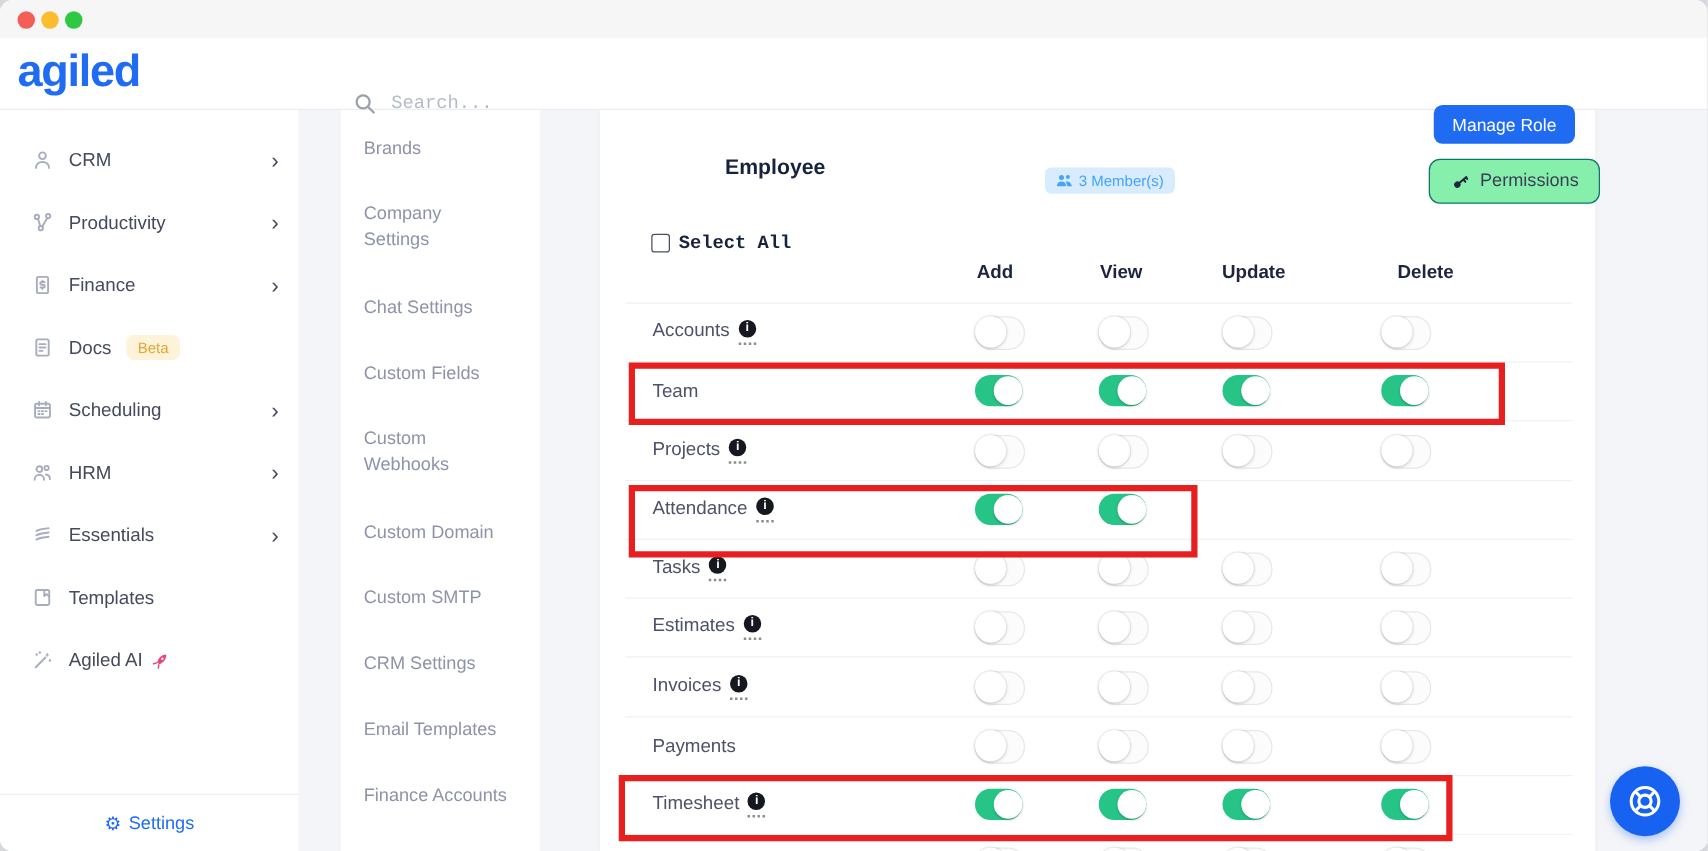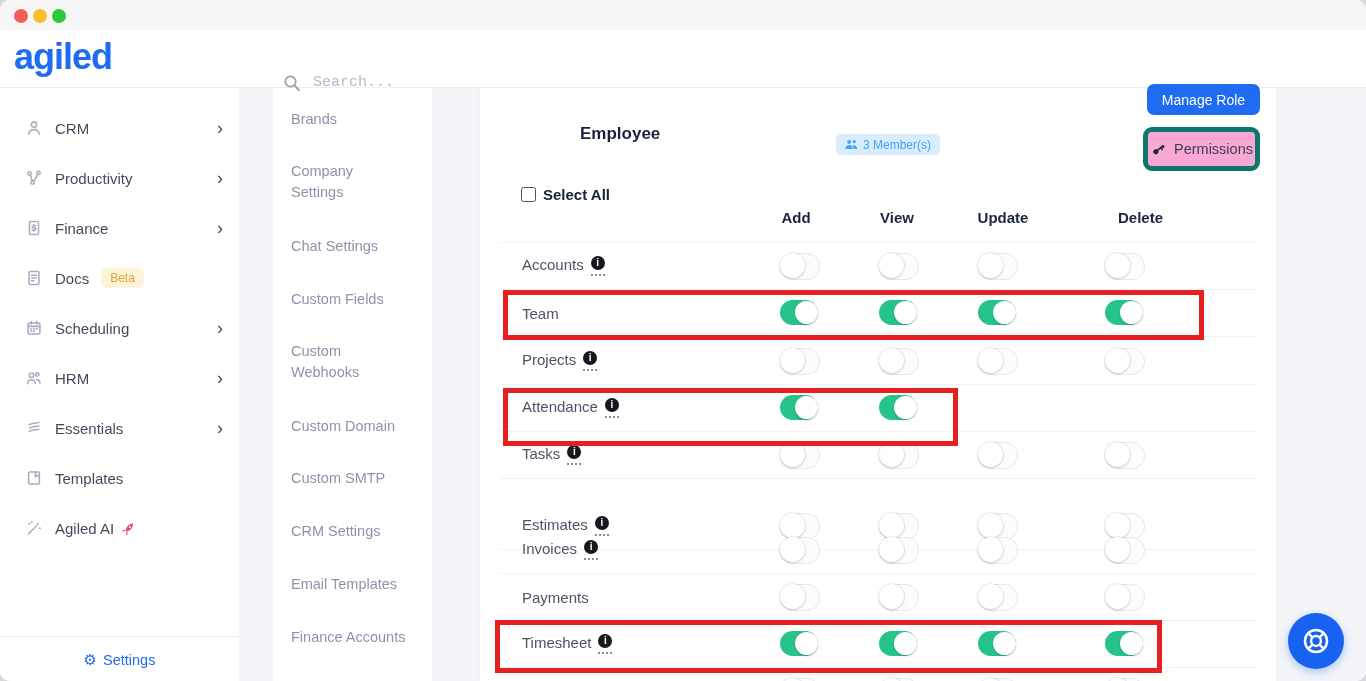--- a/index.html
+++ b/index.html
@@ -45,22 +45,22 @@
   .gutter{position:absolute;left:239px;top:87px;width:34px;height:594px;background:#f4f5f8;}
   .submenu{position:absolute;left:273px;top:87px;width:159px;height:594px;background:#fff;}
   .sub-item{position:absolute;left:18px;width:118px;font-size:14.5px;color:#8d93a8;line-height:21px;cursor:pointer;white-space:pre-line;margin-top:12px;}
 
   
   .mainbg{position:absolute;left:432px;top:87px;width:934px;height:594px;background:#f4f5f8;}
   .card{position:absolute;left:480px;top:87px;width:796px;height:594px;background:#fff;box-shadow:0 0 6px rgba(0,0,0,.04);}
   .pagetitle{position:absolute;left:580px;top:124px;font-size:17px;font-weight:700;color:#17223b;z-index:2;}
   .members{position:absolute;left:836px;top:134px;height:21px;background:#d8ecfe;border-radius:5px;display:flex;align-items:center;padding:0 9px;gap:5px;font-size:12px;color:#43a4f9;z-index:2;}
   .managerole{position:absolute;left:1147px;top:84px;width:113px;height:31px;background:#1f6bf2;color:#fff;font-size:14px;border:none;border-radius:7px;cursor:pointer;z-index:7;font-family:inherit;}
-  .permissions{position:absolute;left:1143px;top:127px;height:34px;background:#f9a8d4;border:5px solid #0f766e;border-radius:9px;display:flex;align-items:center;gap:7px;padding:0 2px;font-size:14.5px;color:#3a3f55;cursor:pointer;z-index:2;box-shadow:0 1px 2px rgba(0,0,0,.03);}
-  .selectall{position:absolute;left:521px;top:186px;display:flex;align-items:center;gap:7px;z-index:2;}
+  .permissions{position:absolute;left:1143px;top:127px;height:34px;background:#86efac;border:1px solid #0f766e;border-radius:9px;display:flex;align-items:center;gap:7px;padding:0 16px;font-size:14.5px;color:#3a3f55;cursor:pointer;z-index:2;box-shadow:0 1px 2px rgba(0,0,0,.03);}
+  .selectall{position:absolute;left:521px;top:186px;display:flex;align-items:center;gap:7px;z-index:2;font-family:Liberation Mono, monospace;}
   .cbx{width:13px;height:13px;border:1.5px solid #4a4f63;border-radius:2.5px;background:#fff;cursor:pointer;}
   .selectall span{font-size:15px;font-weight:700;color:#17223b;}
   .colh{position:absolute;top:209px;width:70px;text-align:center;font-size:15px;font-weight:700;color:#1c2540;z-index:2;}
   .tdivider{position:absolute;left:500px;width:758px;height:0;border-top:1px solid #f0f1f4;z-index:1;}
   .prow{position:absolute;left:500px;width:758px;height:47px;border-bottom:1px solid #f0f1f4;z-index:1;}
   .rlabel{position:absolute;left:22px;top:50%;transform:translateY(-50%);display:flex;align-items:flex-start;font-size:15px;color:#4d5268;}
   .iw{display:inline-block;border-bottom:2px dotted #8d8d8d;padding-bottom:4px;margin-left:7px;line-height:0;}
   .info{display:inline-block;width:14px;height:14px;border-radius:50%;background:#15181f;color:#fff;font-size:10px;font-weight:700;text-align:center;line-height:14px;}
   .toggle{position:absolute;top:11px;width:38px;height:25px;border-radius:13px;cursor:pointer;}
   .toggle.off{background:#fcfcfd;border:1px solid #e7e7ec;}
@@ -372,21 +372,21 @@
         <span class="toggle off" style="left: 379px;">
           <span class="knob"></span>
         </span>
         <span class="toggle off" style="left: 478px;">
           <span class="knob"></span>
         </span>
         <span class="toggle off" style="left: 605px;">
           <span class="knob"></span>
         </span>
       </div>
-      <div class="prow" style="top: 478px; margin-top: 24px;">
+      <div class="prow" style="top: 478px;">
         <span class="rlabel">
           <span>Estimates</span>
           <span class="iw"><span class="info">i</span></span>
         </span>
         <span class="toggle off" style="left: 280px;">
           <span class="knob"></span>
         </span>
         <span class="toggle off" style="left: 379px;">
           <span class="knob"></span>
         </span>

